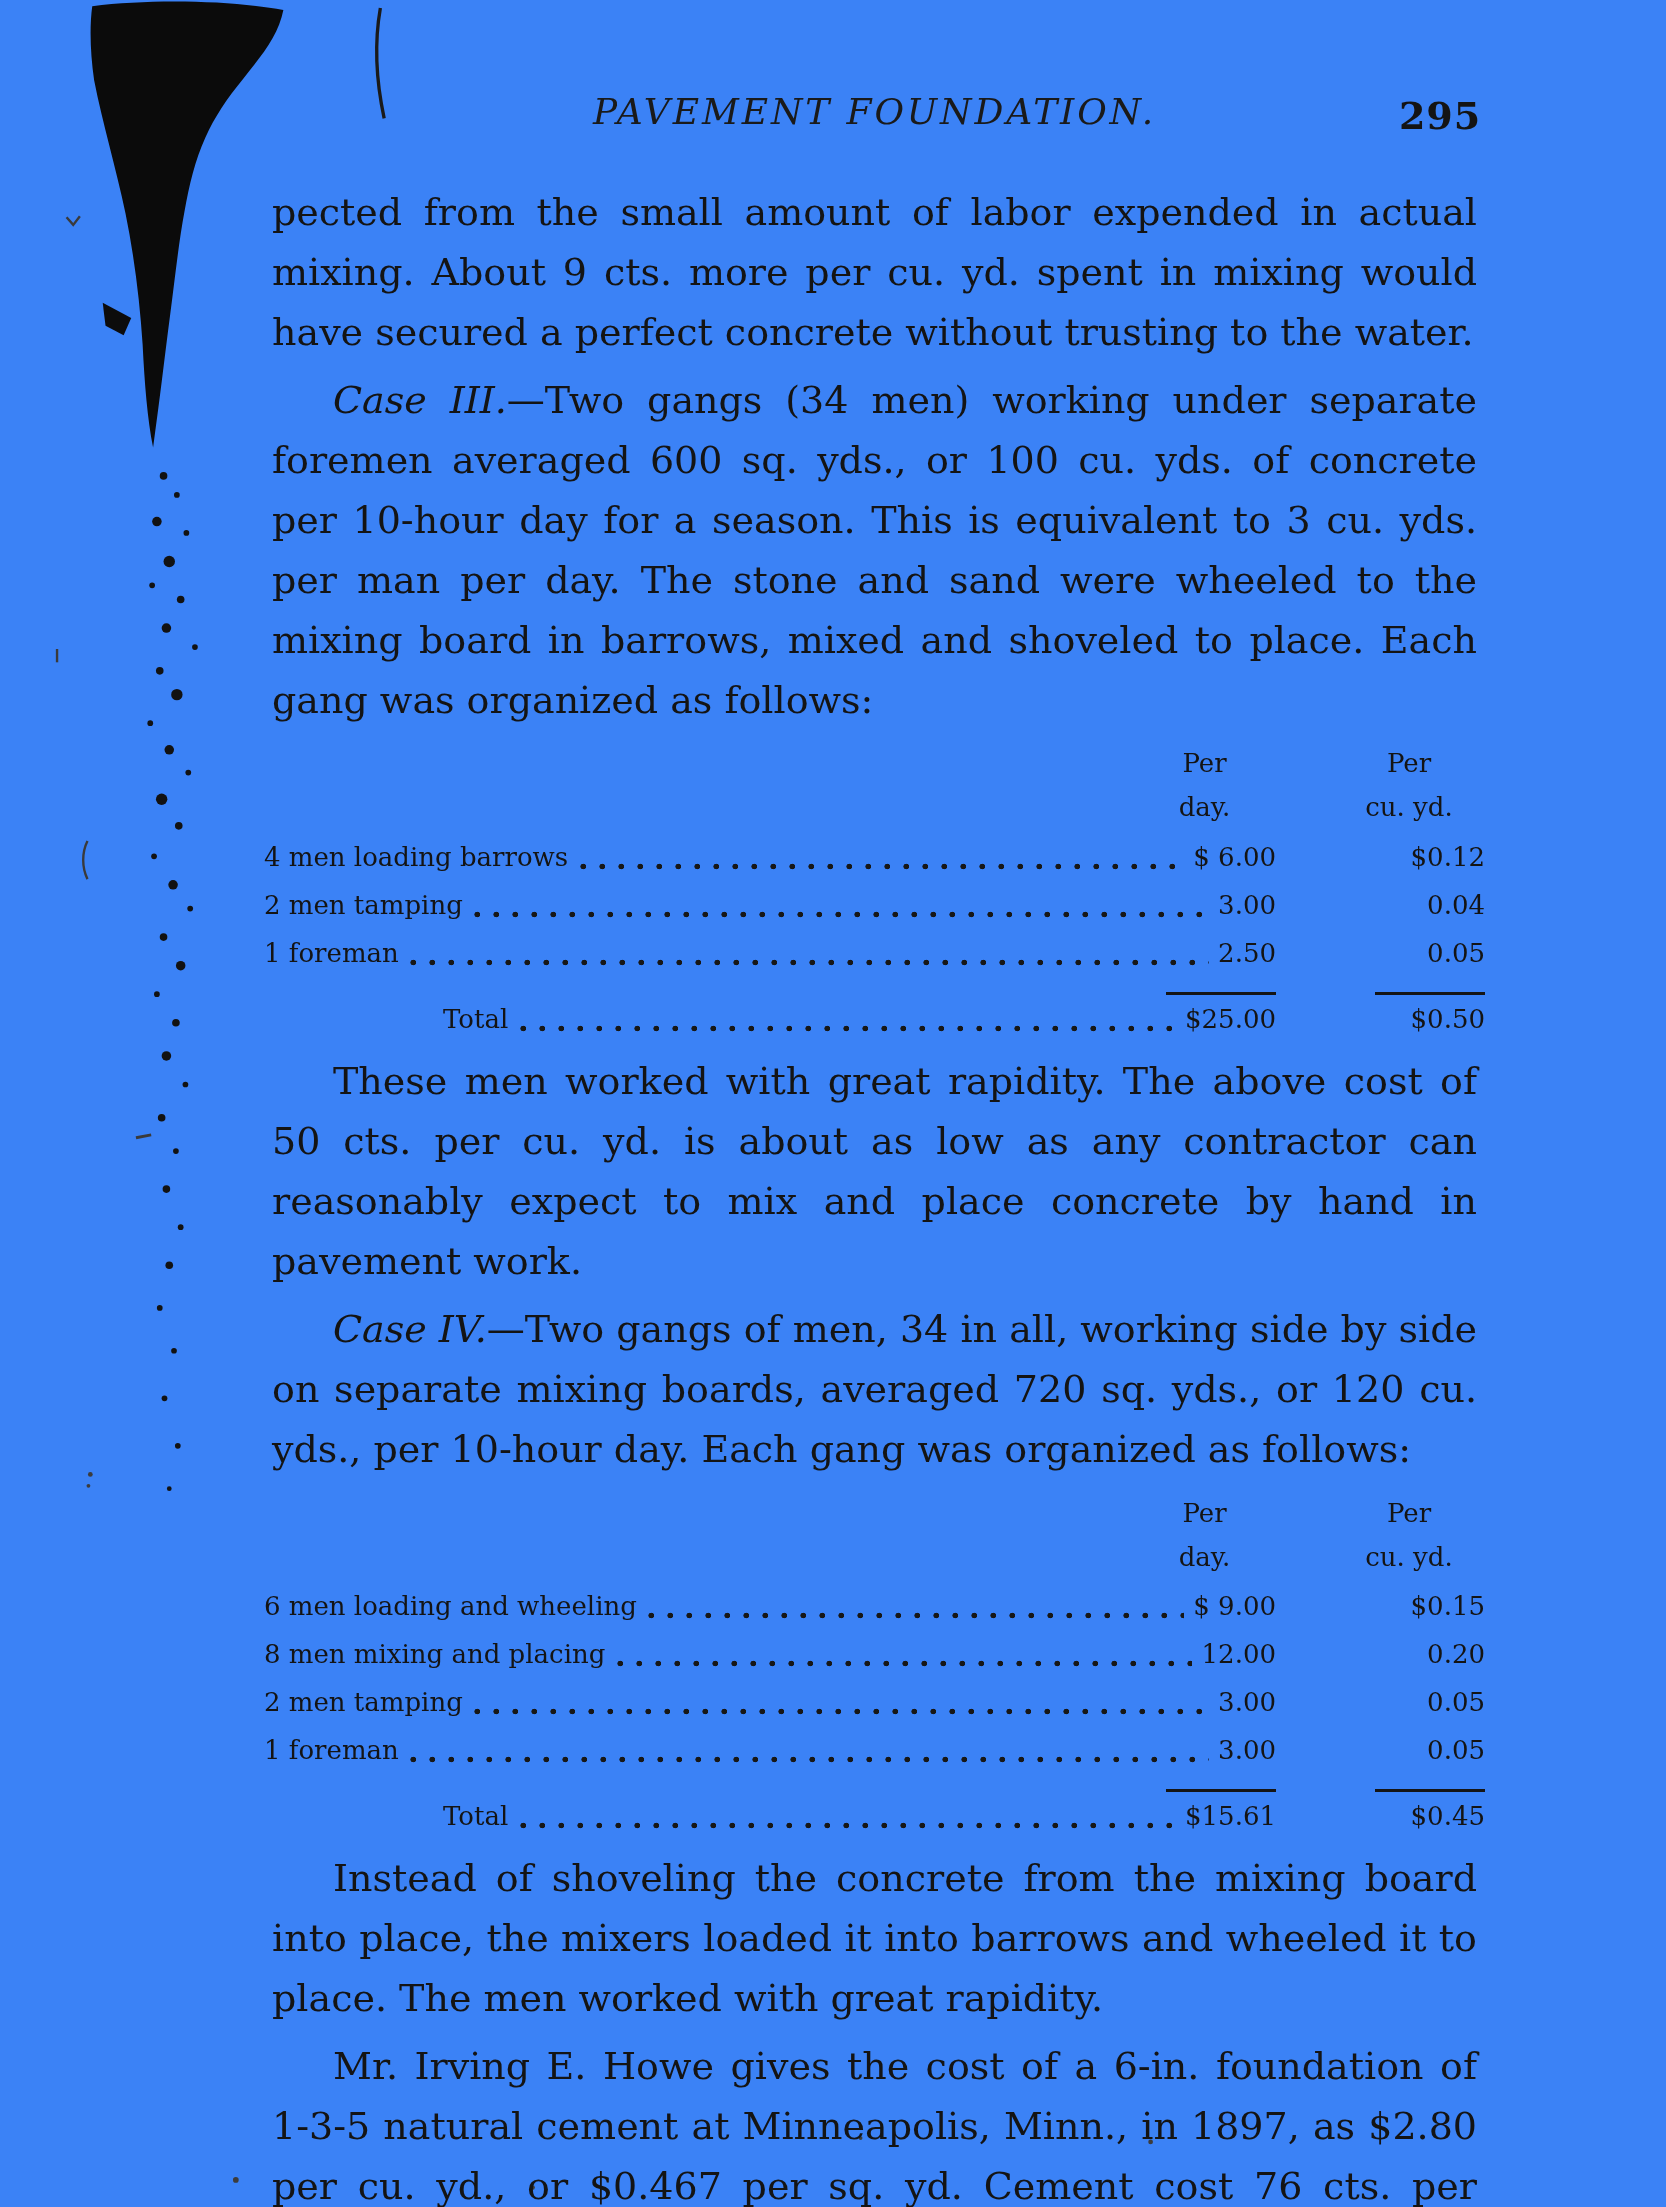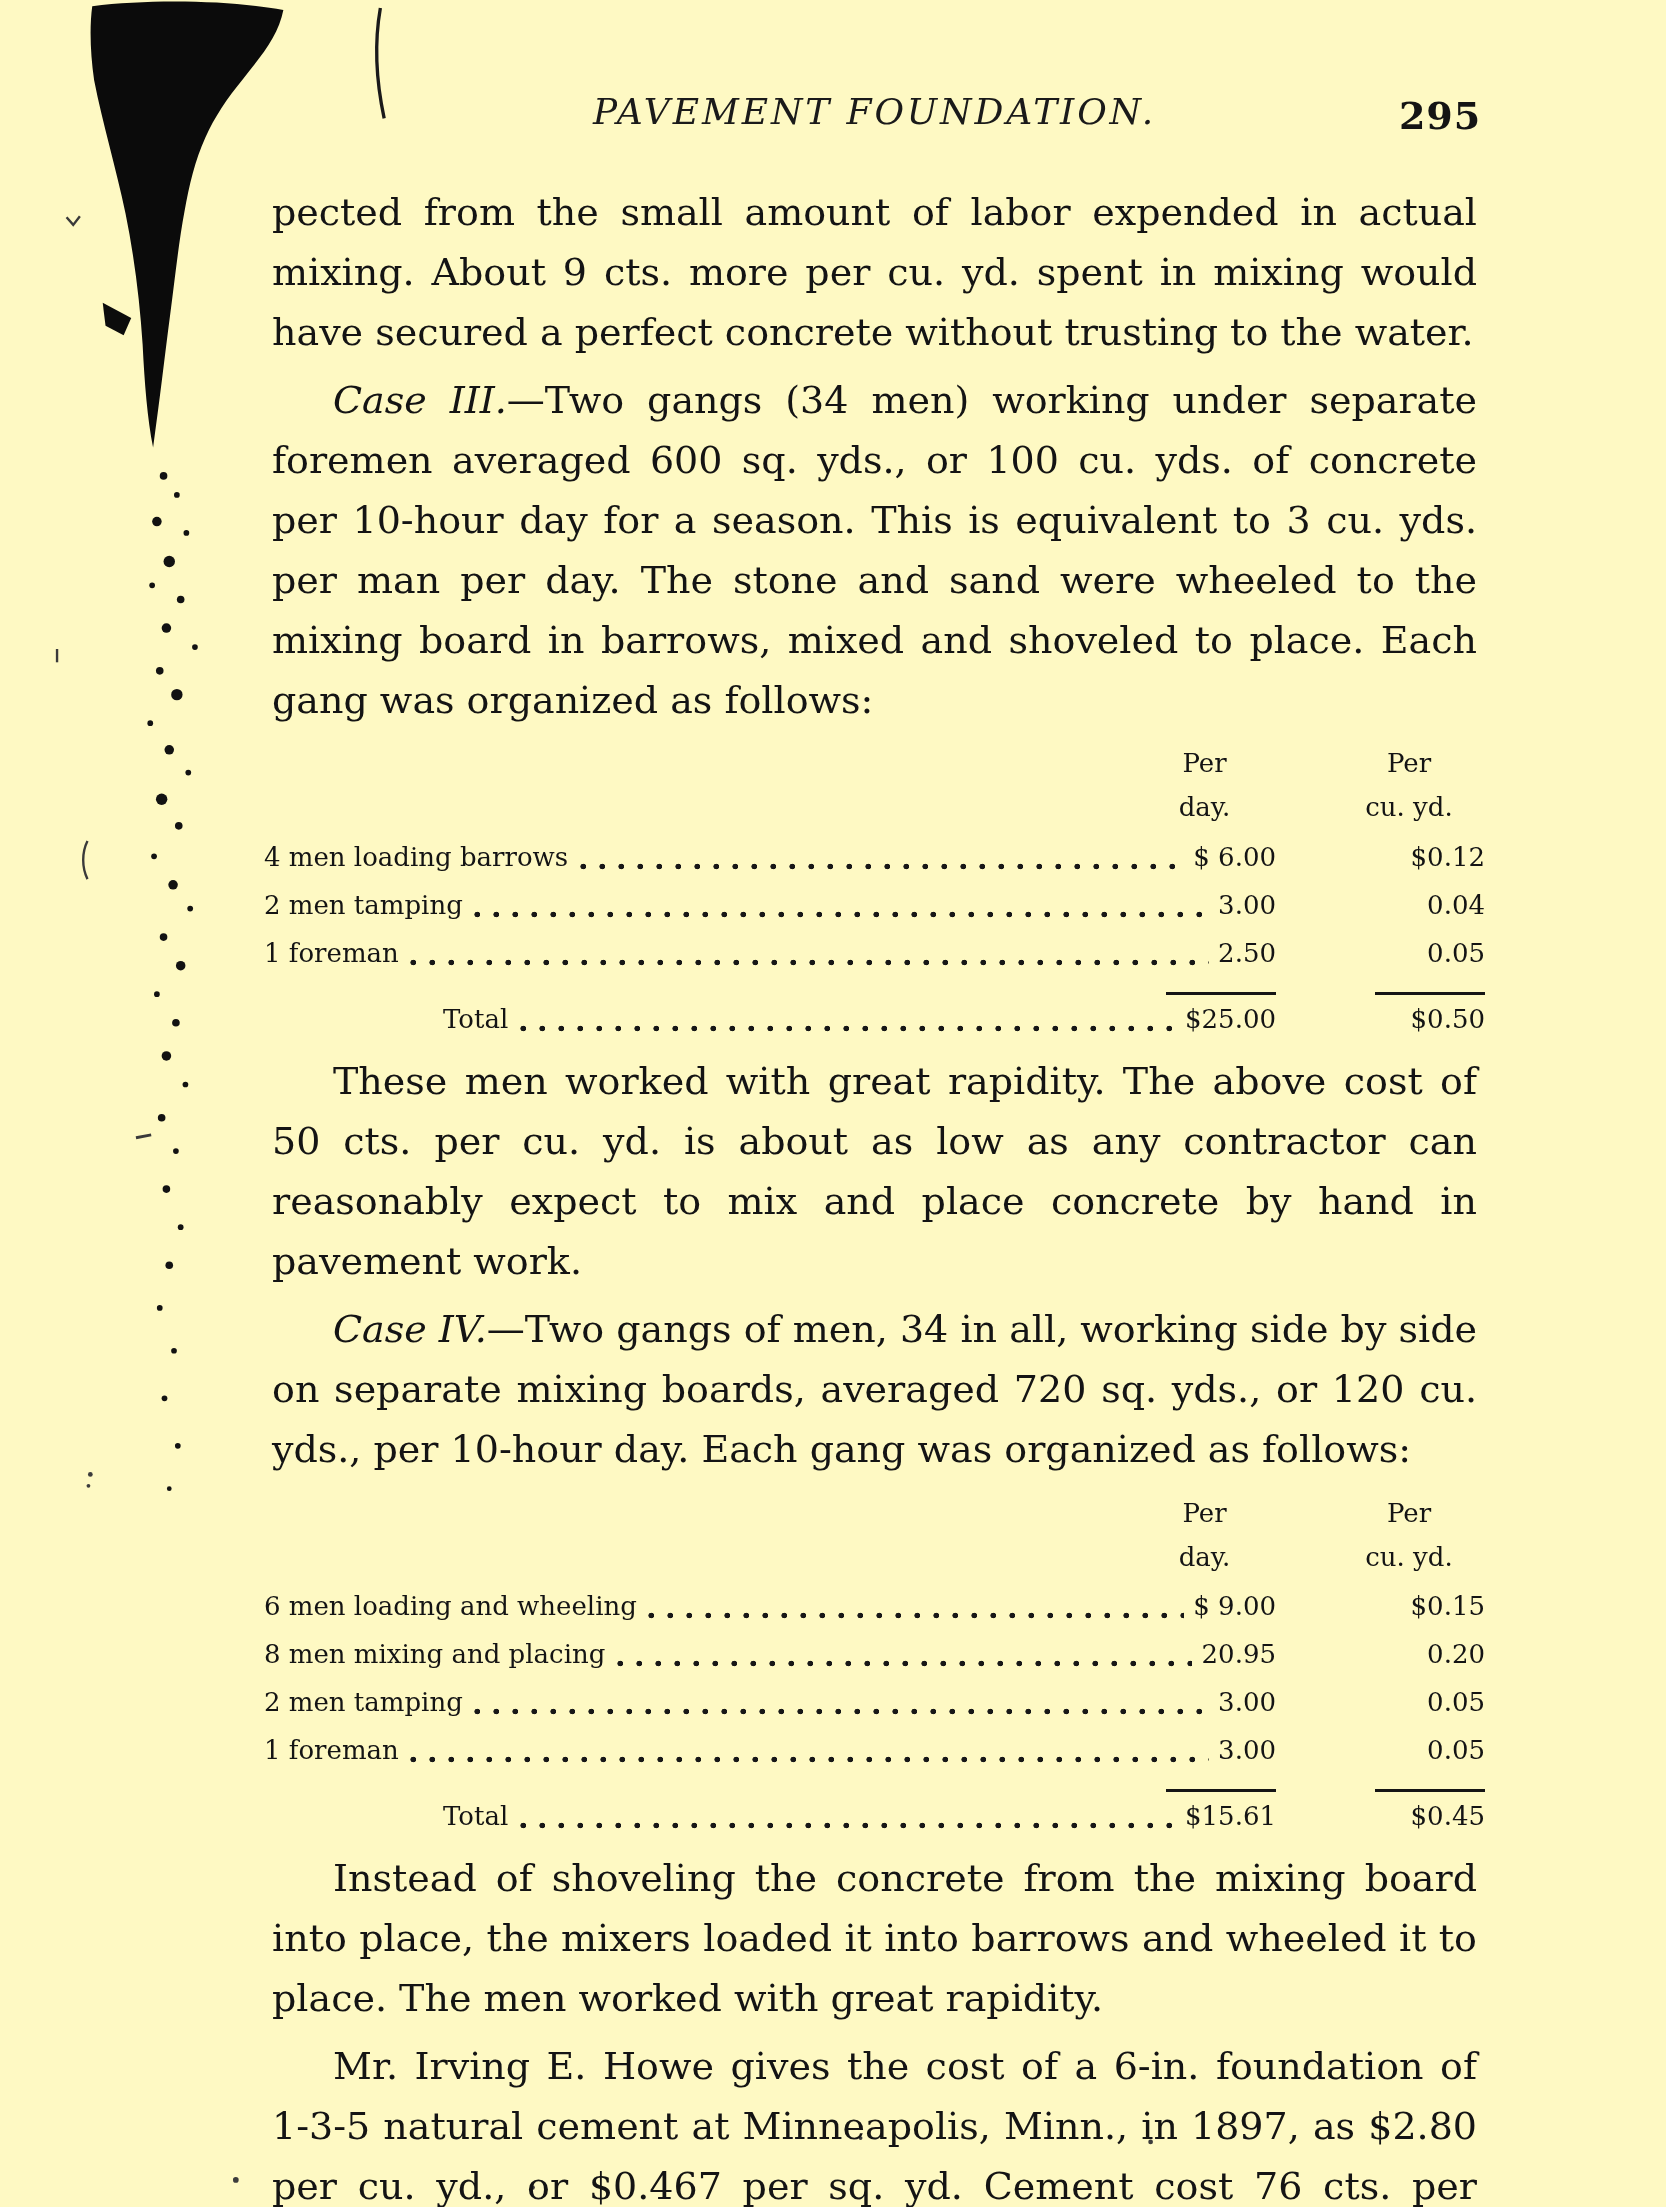--- a/index.html
+++ b/index.html
@@ -1,19 +1,19 @@
 <!DOCTYPE html>
 <html style="font-size:15px"><head>
 <meta charset="utf-8">
 <style>
   html,body{margin:0;padding:0;background:#e8e8e6;}
   .page{
     position:relative;
     width:1666px;height:2208px;
-    background:#fef9c3;
+    background:#3b82f6;
     color:#141414;
     font-family:"DejaVu Serif","Liberation Serif",serif;
     overflow:hidden;
   }
   .artifacts{position:absolute;left:0;top:0;width:1666px;height:2208px;pointer-events:none;}
   .content{position:absolute;left:264px;top:91px;width:1221px;}
   .page-header{position:relative;height:55px;margin-bottom:36px;}
   .running-title{
     display:block;text-align:center;
     font-style:italic;font-size:36px;letter-spacing:2.9px;
@@ -180,21 +180,21 @@
       </div>
       <div class="t-row">
         <span class="t-label">6 men loading and wheeling</span>
         <span class="t-leader"></span>
         <span class="t-val-day">$ 9.00</span>
         <span class="t-val-cuyd">$0.15</span>
       </div>
       <div class="t-row">
         <span class="t-label">8 men mixing and placing</span>
         <span class="t-leader"></span>
-        <span class="t-val-day">20.95</span>
+        <span class="t-val-day">12.00</span>
         <span class="t-val-cuyd">0.20</span>
       </div>
       <div class="t-row">
         <span class="t-label">2 men tamping</span>
         <span class="t-leader"></span>
         <span class="t-val-day">3.00</span>
         <span class="t-val-cuyd">0.05</span>
       </div>
       <div class="t-row">
         <span class="t-label">1 foreman</span>

